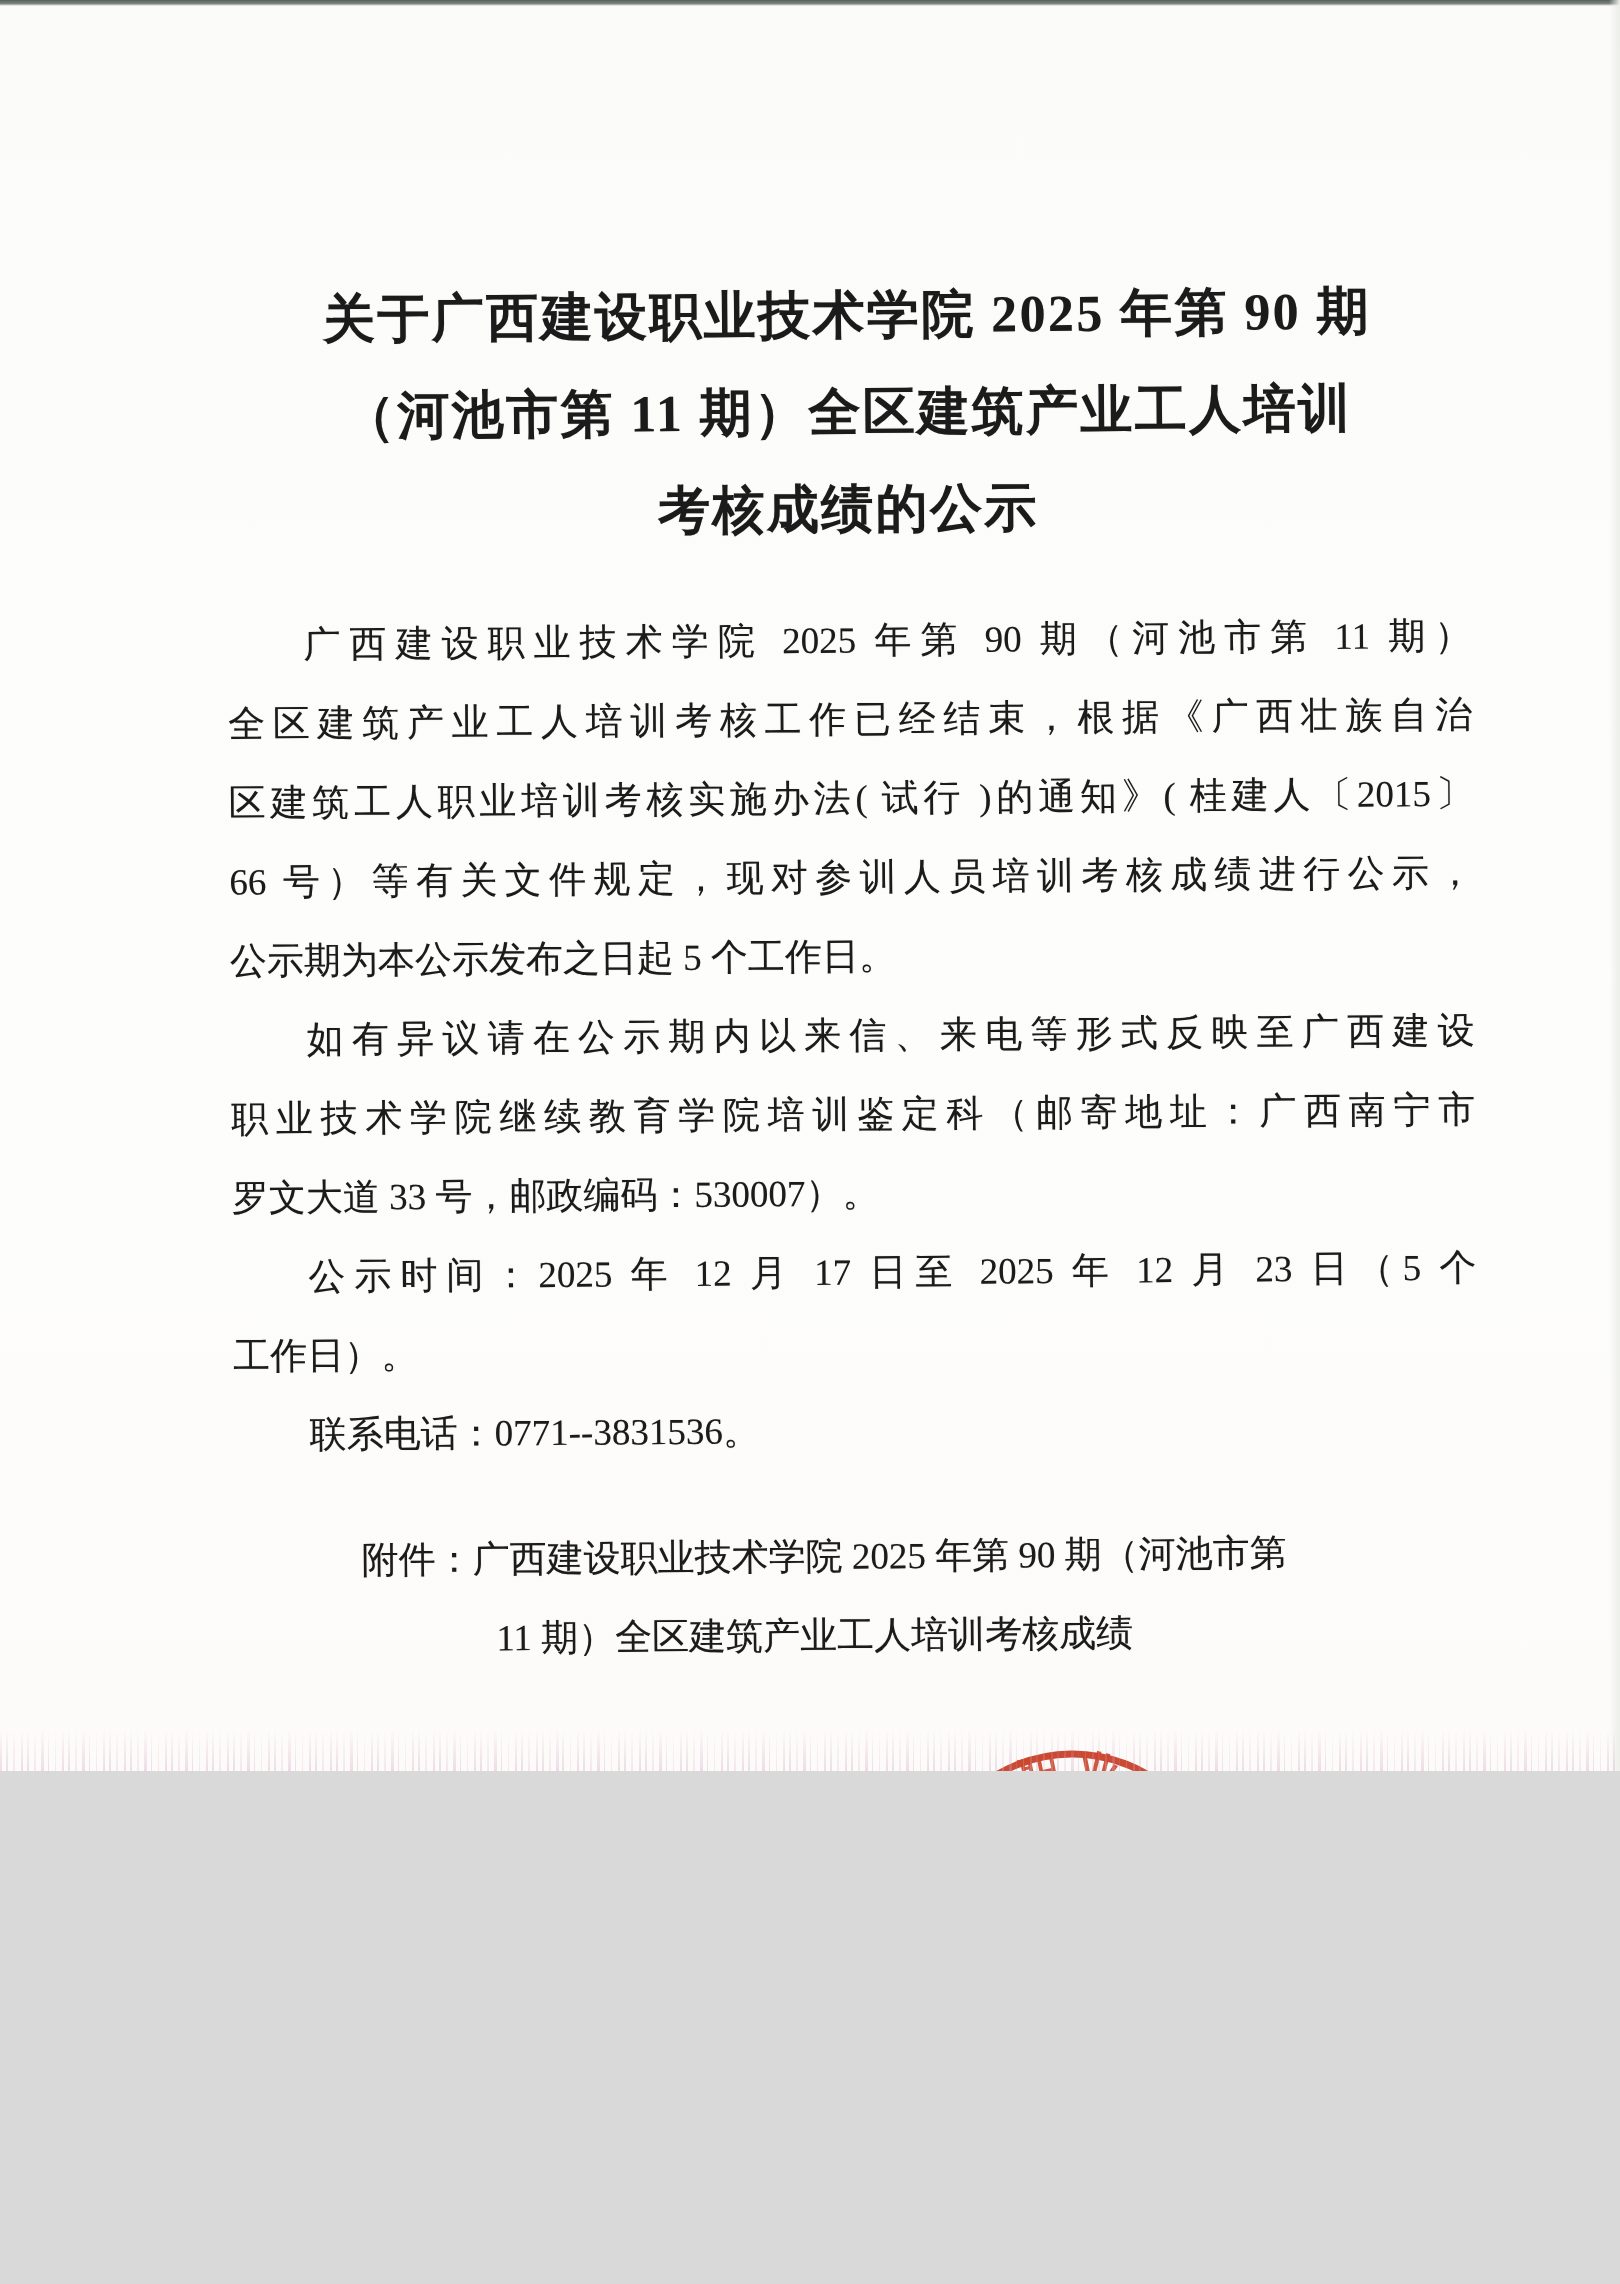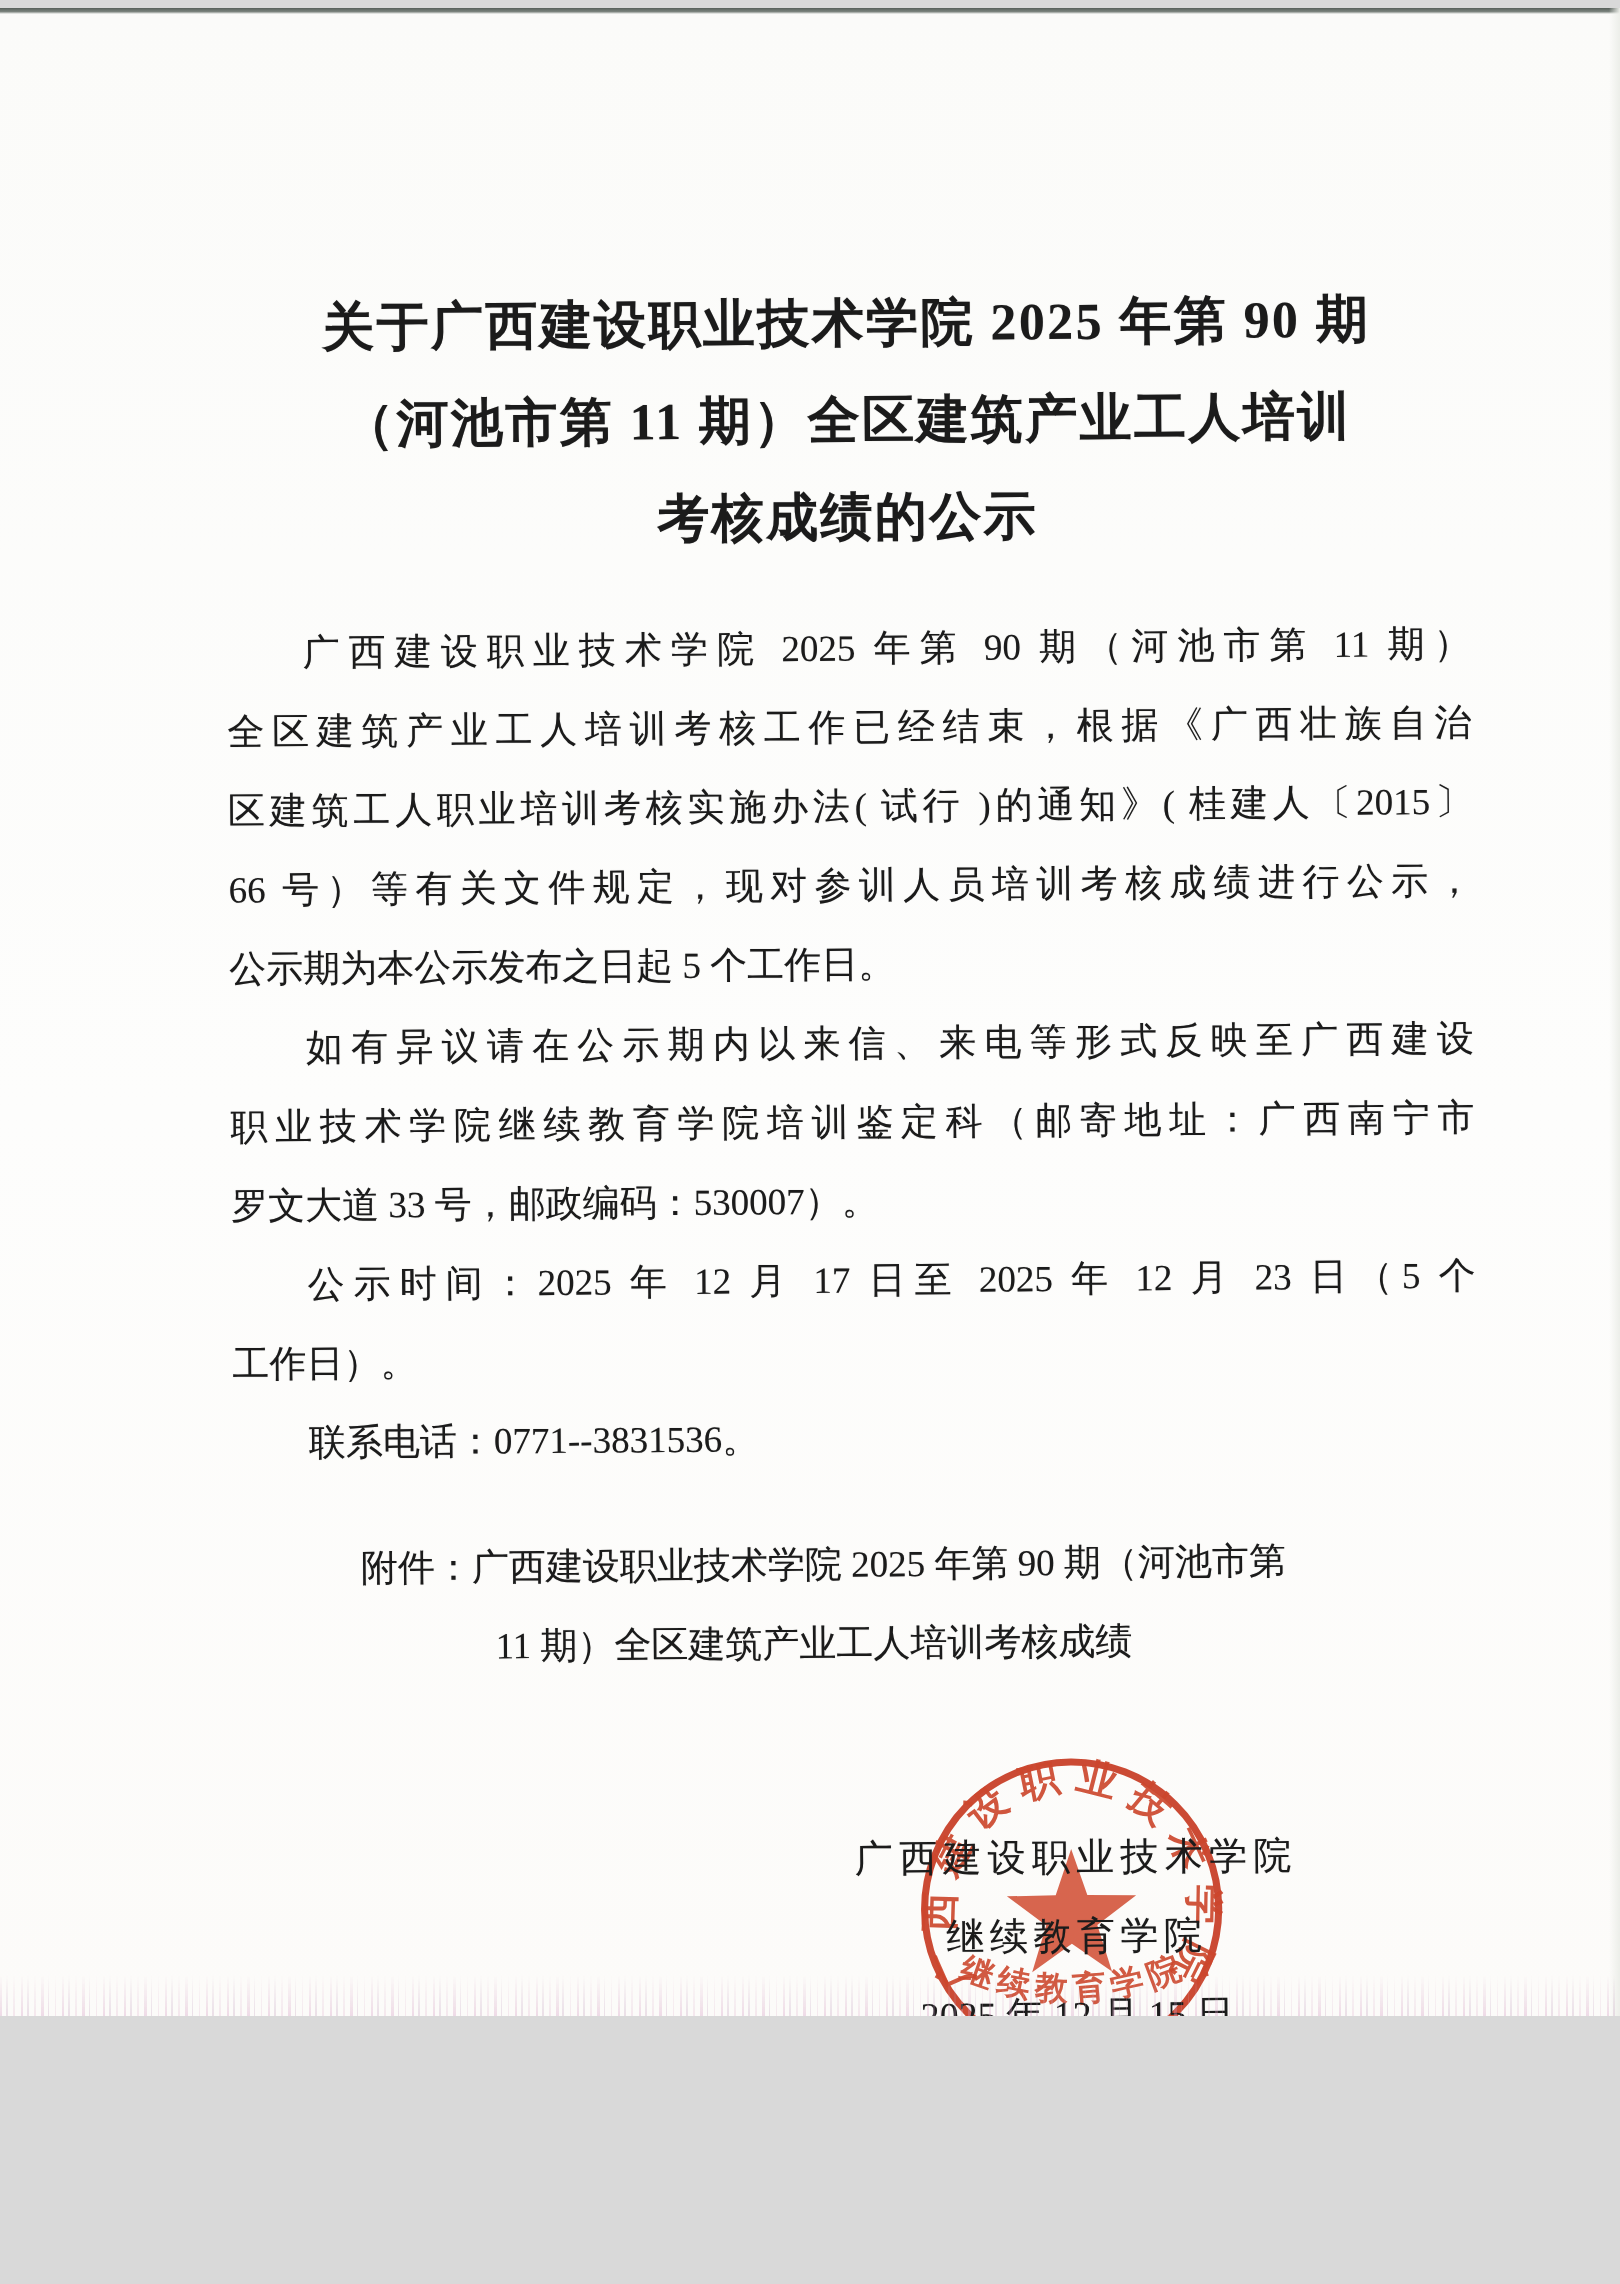--- a/index.html
+++ b/index.html
@@ -1,17 +1,17 @@
 <!DOCTYPE html>
 <html style="font-size:12.7px"><head>
 <meta charset="utf-8">
 <style>
   html,body{margin:0;padding:0;background:#d9d9d9;}
   .page{
-    position:relative;width:1620px;height:2008px;margin:8px auto;
+    position:relative;width:1620px;height:1771px;margin:0 auto;
     background:linear-gradient(180deg,#fbfbf9 0%,#fdfdfc 55%,#fcfbf9 100%);
     overflow:hidden;color:#1b1b1b;
     font-family:"Liberation Serif","DejaVu Serif",serif;
   }
   .content{position:absolute;inset:0;transform:rotate(-0.45deg);transform-origin:50% 40%;}
   .txt{text-shadow:0 0 0.8px rgba(25,25,25,.38);}
 
   
   .scan-top-edge{position:absolute;top:0;left:0;right:0;height:5.5px;
     background:linear-gradient(180deg,#57605a 0%,#7b837d 60%,rgba(150,155,150,0) 100%);z-index:5;}

